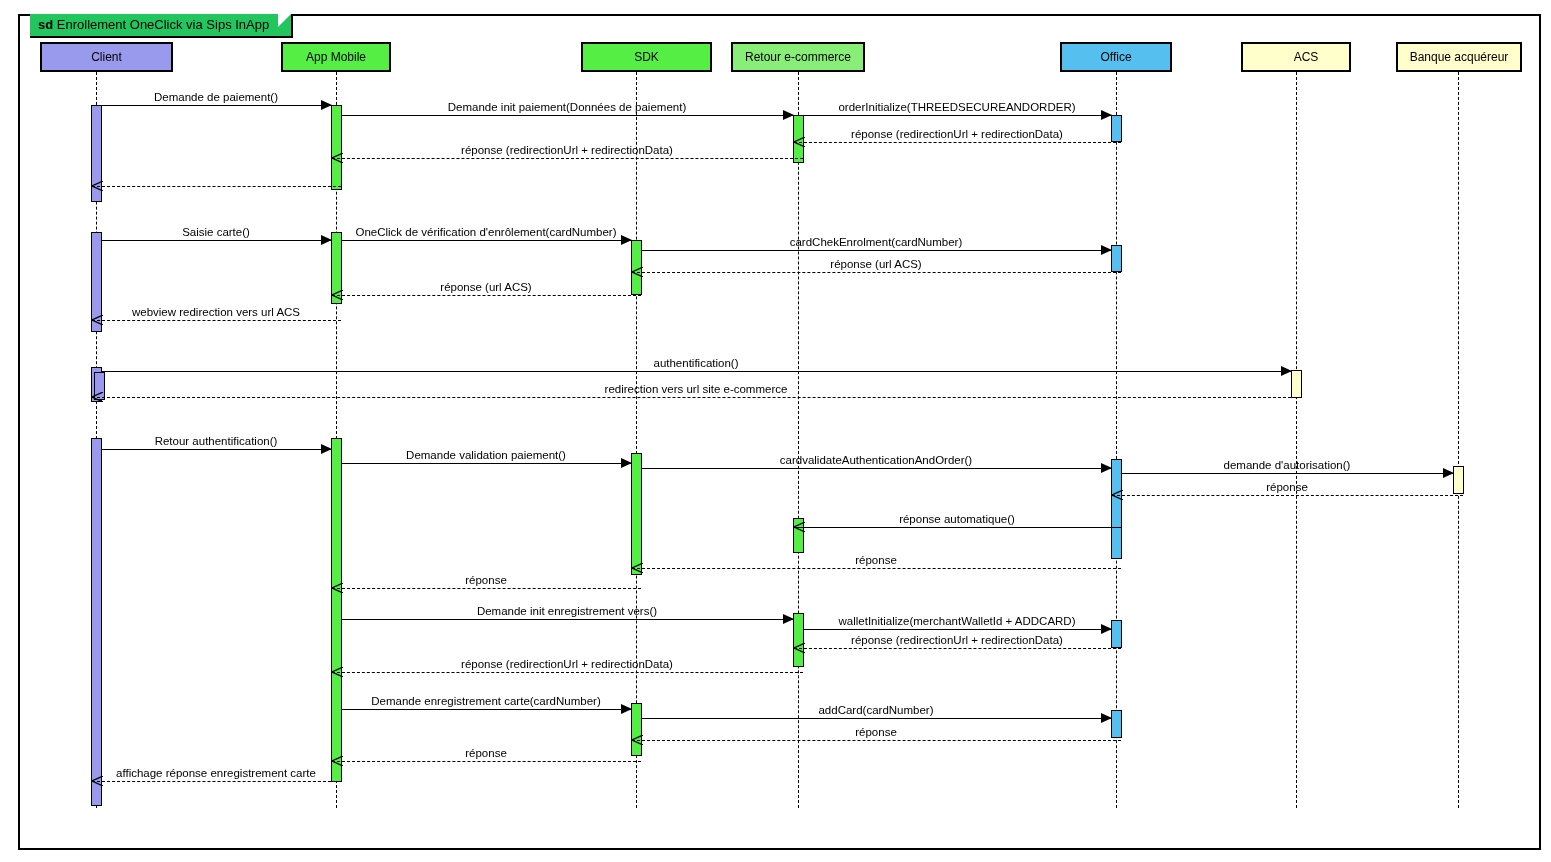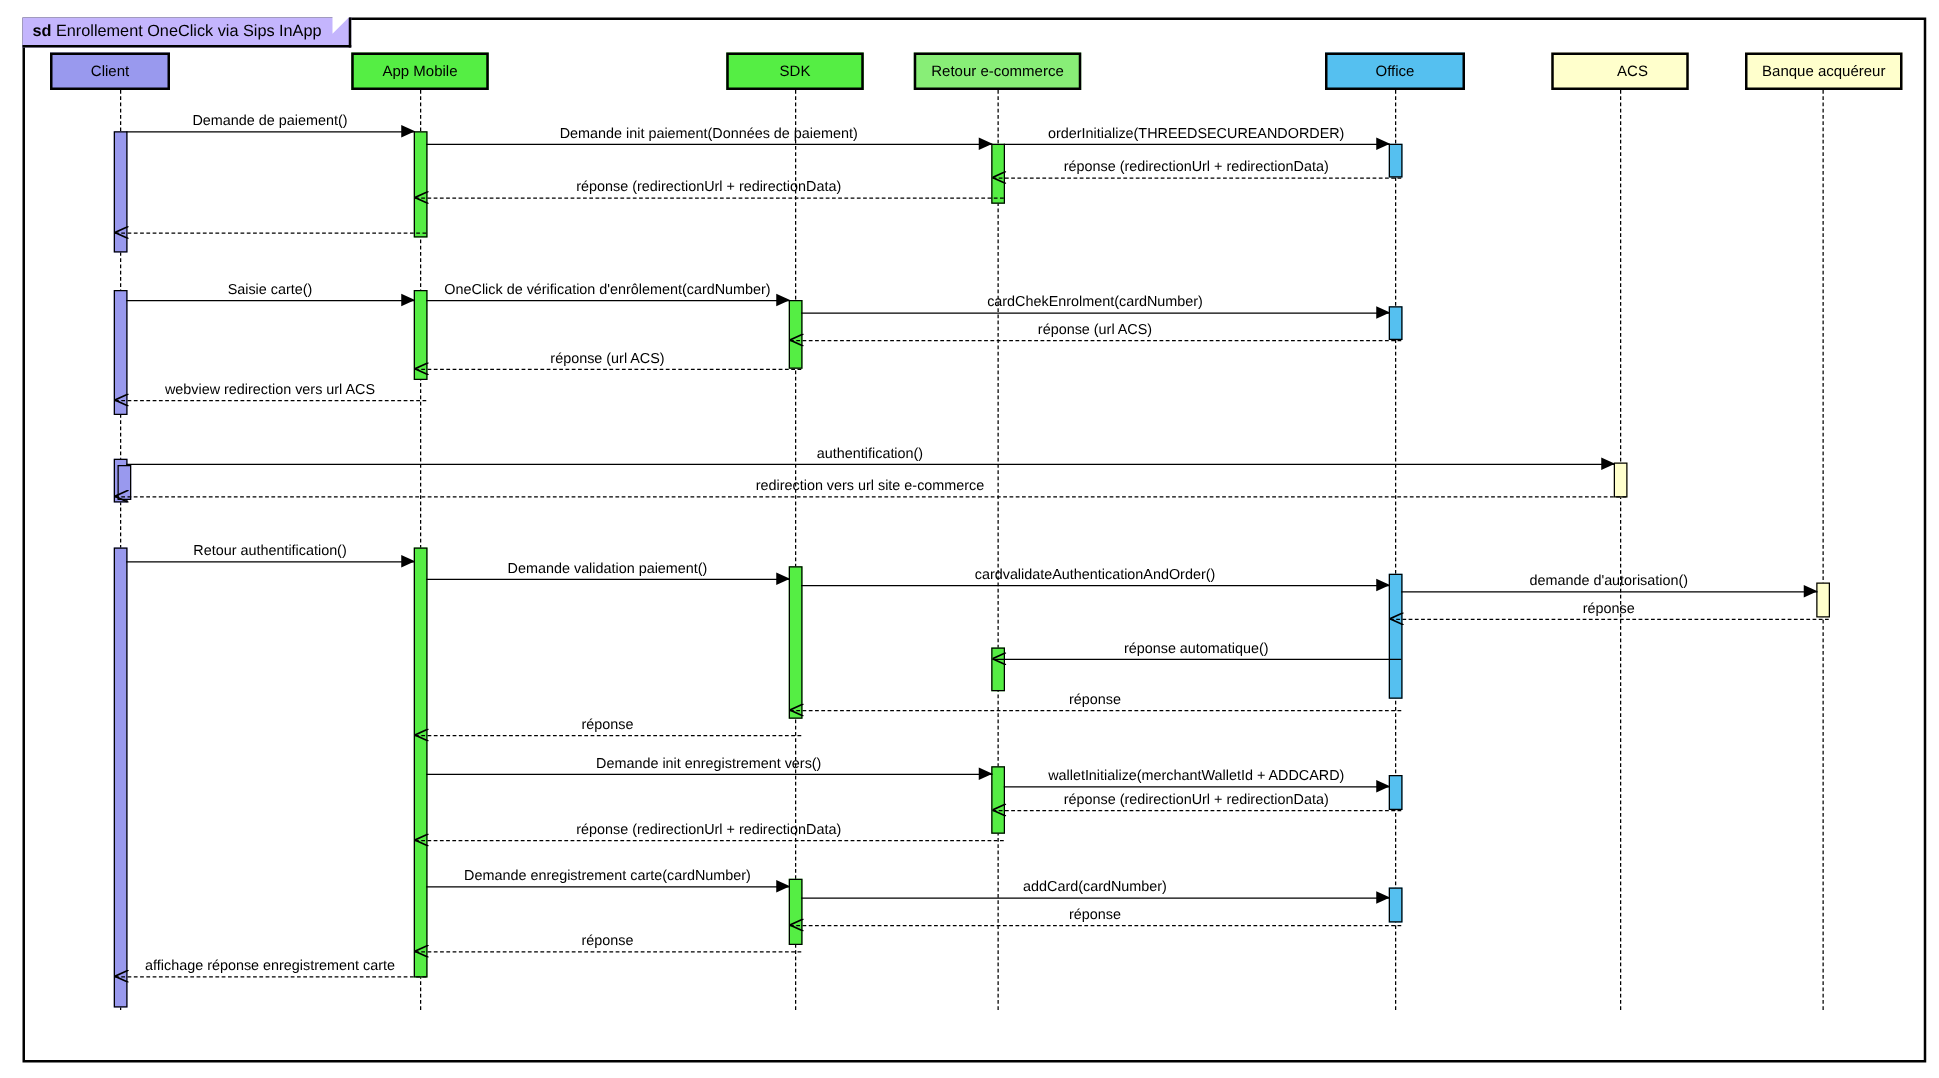--- a/index.html
+++ b/index.html
@@ -1,21 +1,21 @@
 <!DOCTYPE html>
 <html><head>
 <meta charset="utf-8">
 <title>Sequence Diagram</title>
 <style>
   html,body{margin:0;padding:0;background:#ffffff;}
   body{font-family:"Liberation Sans","DejaVu Sans",sans-serif;}
   #canvas{position:relative;width:1551px;height:862px;background:#ffffff;overflow:hidden;}
   .frame{position:absolute;border:2px solid #000;box-sizing:border-box;}
   .frame-title{position:absolute;border:2px solid #000;border-top:none;border-left:none;
-     box-sizing:border-box;background:#c4b5fd;font-size:13px;line-height:20px;padding:1px 22px 1px 8px;white-space:nowrap;}
+     box-sizing:border-box;background:#22c55e;font-size:13px;line-height:20px;padding:1px 22px 1px 8px;white-space:nowrap;margin-left:12px;}
   .frame-title .kw{font-weight:bold;}
   .frame-title::after{content:"";position:absolute;right:-1px;top:-1px;width:0;height:0;
      border-left:14px solid #fff;border-bottom:14px solid transparent;}
   .actor-box{position:absolute;border:2px solid #000;box-sizing:border-box;
      display:flex;align-items:center;justify-content:center;font-size:12px;color:#000;white-space:nowrap;}
   .lifeline{position:absolute;width:0;border-left:1px dashed #000;}
   .activation{position:absolute;border:1px solid #000;box-sizing:border-box;}
   .msg{position:absolute;height:0;}
   .msg .line{position:absolute;left:0;top:0;height:0;width:100%;border-top:1px solid #000;}
   .msg.dashed .line{border-top:1px dashed #000;}
@@ -34,29 +34,29 @@
 <div id="canvas" style="width: 1551px; height: 862px;">
 
   <div class="frame" id="frame" style="left: 18px; top: 14px; width: 1523px; height: 836px;"></div>
 
   <div class="frame-title" id="frame-title" style="left: 18px; top: 14px;">
     <span class="kw">sd</span>
     <span>Enrollement OneClick via Sips InApp</span>
   </div>
 
   <div id="lifelines-layer">
-      <div class="actor-box" style="left: 40px; top: 42px; width: 96px; height: 30px; background: rgb(153, 153, 238);">
+      <div class="actor-box" style="left: 40px; top: 42px; width: 133px; height: 30px; background: rgb(153, 153, 238);">
         <span>Client</span>
       </div>
       <div class="lifeline" style="left: 96px; top: 72px; height: 736px;"></div>
       <div class="actor-box" style="left: 281px; top: 42px; width: 110px; height: 30px; background: rgb(85, 238, 68);">
         <span>App Mobile</span>
       </div>
       <div class="lifeline" style="left: 336px; top: 72px; height: 736px;"></div>
-      <div class="actor-box" style="left: 581px; top: 42px; width: 110px; height: 30px; background: rgb(85, 238, 68);">
+      <div class="actor-box" style="left: 581px; top: 42px; width: 131px; height: 30px; background: rgb(85, 238, 68);">
         <span>SDK</span>
       </div>
       <div class="lifeline" style="left: 636px; top: 72px; height: 736px;"></div>
       <div class="actor-box" style="left: 731px; top: 42px; width: 134px; height: 30px; background: rgb(136, 238, 119);">
         <span>Retour e-commerce</span>
       </div>
       <div class="lifeline" style="left: 798px; top: 72px; height: 736px;"></div>
       <div class="actor-box" style="left: 1060px; top: 42px; width: 112px; height: 30px; background: rgb(85, 192, 240);">
         <span>Office</span>
       </div>

